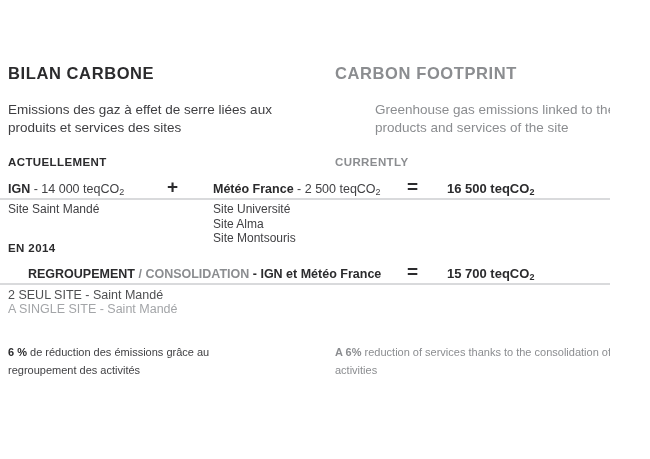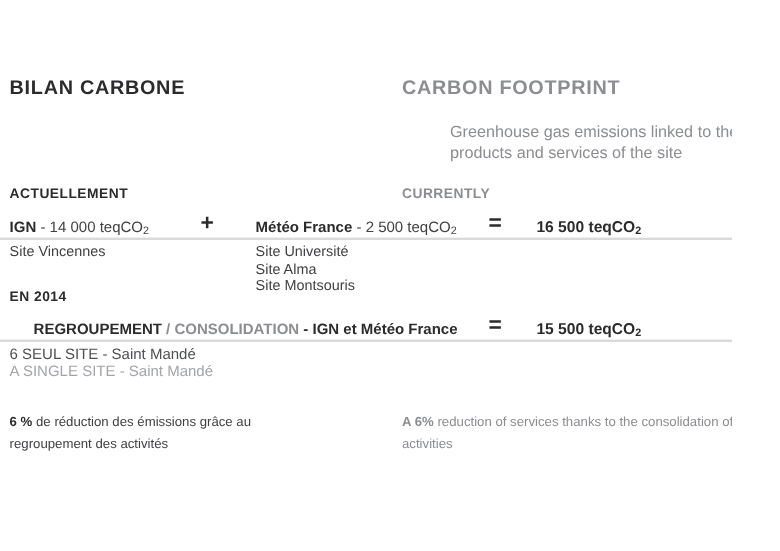--- a/index.html
+++ b/index.html
@@ -57,56 +57,57 @@
   .footnote.en .b{color:#8b8d90;}
 </style>
 </head>
 <body>
 
 <div class="canvas">
 
   <div class="abs title fr" style="left:8px;top:64px;">BILAN CARBONE</div>
   <div class="abs title en" style="left:335px;top:64px;">CARBON FOOTPRINT</div>
 
+  <div class="abs subtitle fr" style="left:8px;top:101px;width:282px;">Emissions des gaz à effet de serre liées aux produits et services des sites</div>
   <div class="abs subtitle en" style="left:335px;top:101px;width:258px;margin-left:40px;">Greenhouse gas emissions linked to the products and services of the site</div>
 
   <div class="abs seclabel fr" style="left:8px;top:156px;">ACTUELLEMENT</div>
   <div class="abs seclabel en" style="left:335px;top:156px;">CURRENTLY</div>
 
   <div class="abs eq-part" style="left:8px;top:182px;"><span class="b">IGN</span><span> - 14 000 teqCO</span><span class="sub2">2</span></div>
 
   <div class="abs op" style="left:167px;top:179px;">+</div>
 
   <div class="abs eq-part" style="left:213px;top:182px;"><span class="b">Météo France</span><span> - 2 500 teqCO</span><span class="sub2">2</span></div>
 
   <div class="abs op" style="left:407px;top:179px;">=</div>
 
   <div class="abs total" style="left:447px;top:181px;"><span>16 500 teqCO</span><span class="sub2">2</span></div>
 
   <div class="abs rule" style="top:198px;"></div>
 
   <div class="abs sitelist" style="left:8px;top:202px;">
-    <span>Site Vincennes</span>
+    <span>Site Saint Mandé</span>
   </div>
   <div class="abs sitelist" style="left:213px;top:202px;">
     <span>Site Université</span>
     <span>Site Alma</span>
     <span>Site Montsouris</span>
   </div>
 
   <div class="abs seclabel fr" style="left:8px;top:242px;">EN 2014</div>
 
   <div class="abs eq-part" style="left:8px;top:267px;padding-left:20px;"><span class="b">REGROUPEMENT</span><span class="gray-b"> / </span><span class="gray-b">CONSOLIDATION</span><span class="b"> - IGN et Météo France</span></div>
 
   <div class="abs op" style="left:407px;top:264px;">=</div>
 
-  <div class="abs total" style="left:447px;top:266px;"><span>15 500 teqCO</span><span class="sub2">2</span></div>
+  <div class="abs total" style="left:447px;top:266px;"><span>15 700 teqCO</span><span class="sub2">2</span></div>
 
   <div class="abs rule" style="top:283px;"></div>
 
-  <div class="abs site-line-fr" style="left:8px;top:288px;">6 SEUL SITE - Saint Mandé</div>
+  <div class="abs site-line-fr" style="left:8px;top:288px;">2 SEUL SITE - Saint Mandé</div>
   <div class="abs site-line-en" style="left:8px;top:302px;">A SINGLE SITE - Saint Mandé</div>
 
   <div class="abs footnote fr" style="left:8px;top:343px;width:268px;"><span class="b">6 %</span><span> de réduction des émissions grâce au regroupement des activités</span></div>
 
   <div class="abs footnote en" style="left:335px;top:343px;width:276px;"><span class="b">A 6%</span><span> reduction of services thanks to the consolidation of activities</span></div>
 
 </div>
 
 </body></html>

